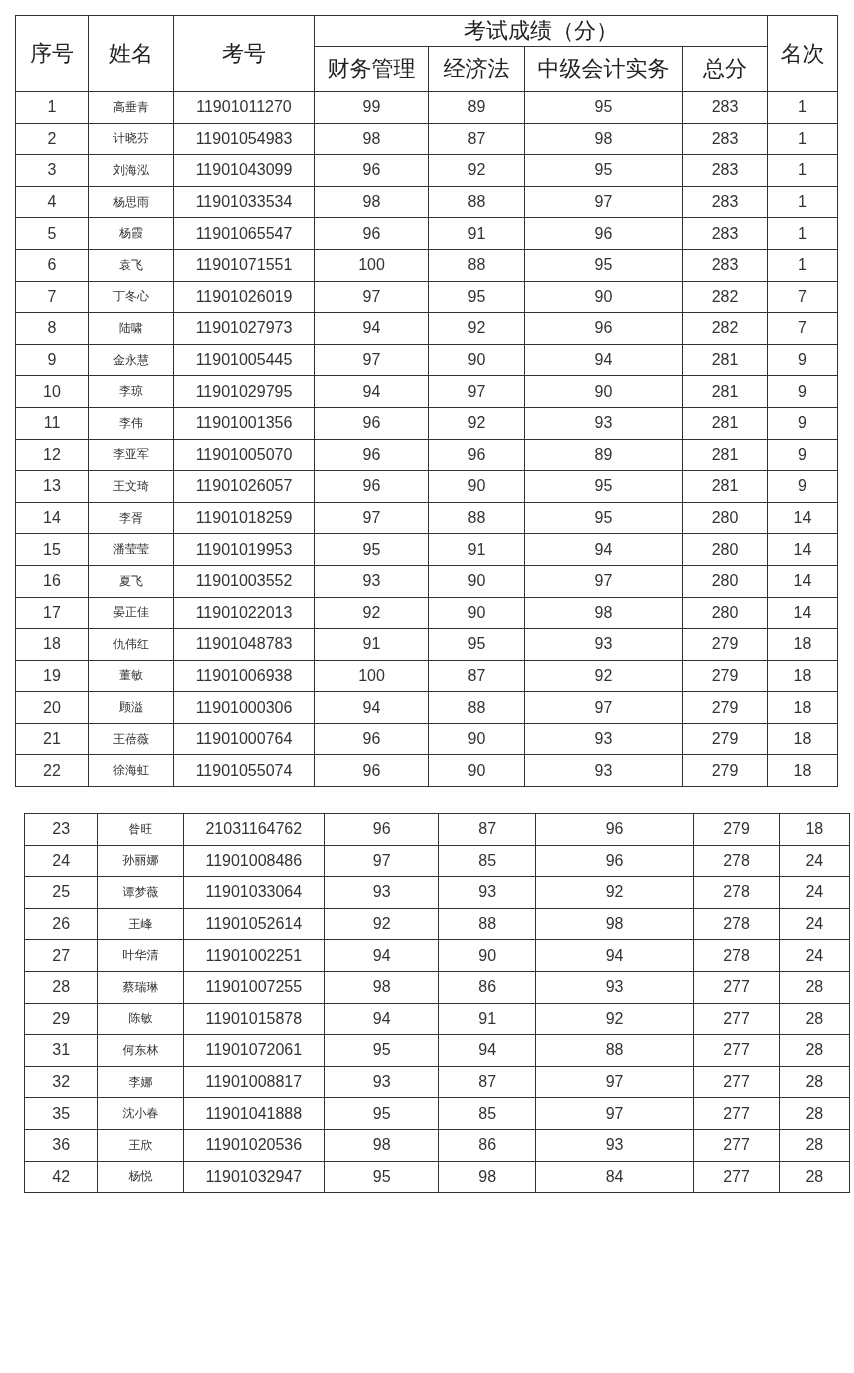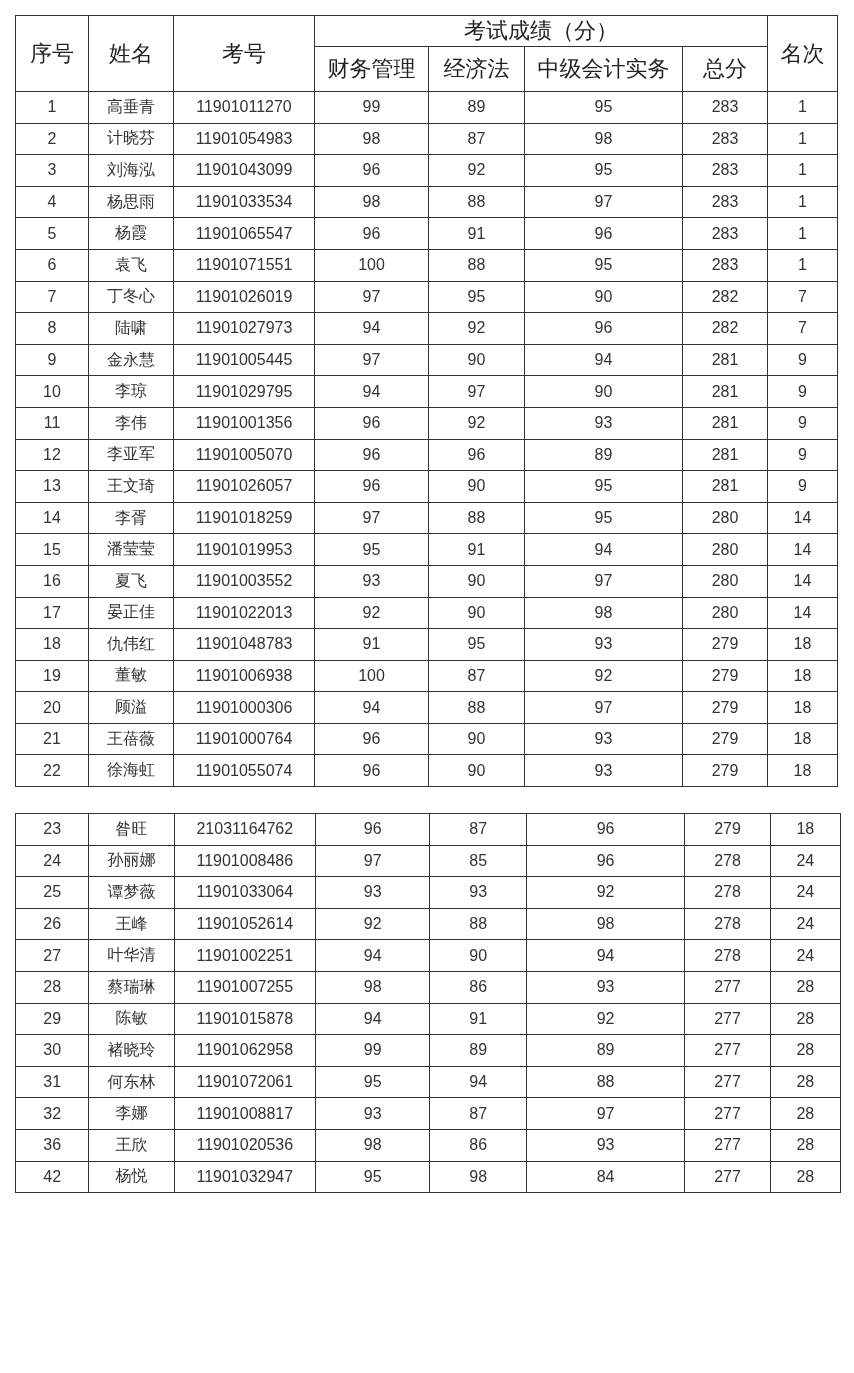--- a/index.html
+++ b/index.html
@@ -3,24 +3,24 @@
 <meta charset="utf-8">
 <style>
   html, body { margin: 0; padding: 0; background: #ffffff; }
   body { width: 854px; height: 1373px; position: relative; overflow: hidden;
          font-family: "DejaVu Serif", "Liberation Serif", serif; color: #2a2a2a; }
   table { border-collapse: collapse; position: absolute; table-layout: fixed; }
   td, th { border: 1.5px solid #333; text-align: center; vertical-align: middle; padding: 0;
            overflow: hidden; white-space: nowrap; }
   th { font-family: "DejaVu Sans", "Liberation Sans", sans-serif; font-weight: normal; font-size: 22px; color: #222; }
   td { font-size: 15px; height: 30.6px; }
-  td.name { font-family: Liberation Mono, monospace; font-size: 16px; color: #333; }
+  td.name { font-family: Liberation Mono, monospace; font-size: 12px; color: #333; }
   td.num { font-family: "Liberation Sans", "DejaVu Sans", sans-serif; font-size: 16px; color: #333; }
   #table-top { left: 15px; top: 15px; width: 823px; }
-  #table-bottom { left: 15px; top: 813px; width: 826px; }
+  #table-bottom { left: 24px; top: 813px; width: 826px; }
   .c0 { width: 73px; } .c1 { width: 85px; } .c2 { width: 141px; } .c3 { width: 114px; }
   .c4 { width: 96px; } .c5 { width: 158px; } .c6 { width: 85px; } .c7 { width: 70px; }
   .hdr-top th { height: 30px; }
   .hdr-bot th { height: 44px; }
 </style>
 </head>
 <body>
 
 <table id="table-top">
   <colgroup>
@@ -348,45 +348,45 @@
         <td class="num">29</td>
         <td class="name">陈敏</td>
         <td class="num">11901015878</td>
         <td class="num">94</td>
         <td class="num">91</td>
         <td class="num">92</td>
         <td class="num">277</td>
         <td class="num">28</td>
       </tr>
       <tr>
-        <td class="num">30</td>
-        <td class="name">褚晓玲</td>
-        <td class="num">11901062958</td>
-        <td class="num">99</td>
-        <td class="num">89</td>
-        <td class="num">89</td>
-        <td class="num">277</td>
-        <td class="num">28</td>
-      </tr>
-      <tr>
         <td class="num">31</td>
         <td class="name">何东林</td>
         <td class="num">11901072061</td>
         <td class="num">95</td>
         <td class="num">94</td>
         <td class="num">88</td>
         <td class="num">277</td>
         <td class="num">28</td>
       </tr>
       <tr>
         <td class="num">32</td>
         <td class="name">李娜</td>
         <td class="num">11901008817</td>
         <td class="num">93</td>
         <td class="num">87</td>
+        <td class="num">97</td>
+        <td class="num">277</td>
+        <td class="num">28</td>
+      </tr>
+      <tr>
+        <td class="num">35</td>
+        <td class="name">沈小春</td>
+        <td class="num">11901041888</td>
+        <td class="num">95</td>
+        <td class="num">85</td>
         <td class="num">97</td>
         <td class="num">277</td>
         <td class="num">28</td>
       </tr>
       <tr>
         <td class="num">36</td>
         <td class="name">王欣</td>
         <td class="num">11901020536</td>
         <td class="num">98</td>
         <td class="num">86</td>

